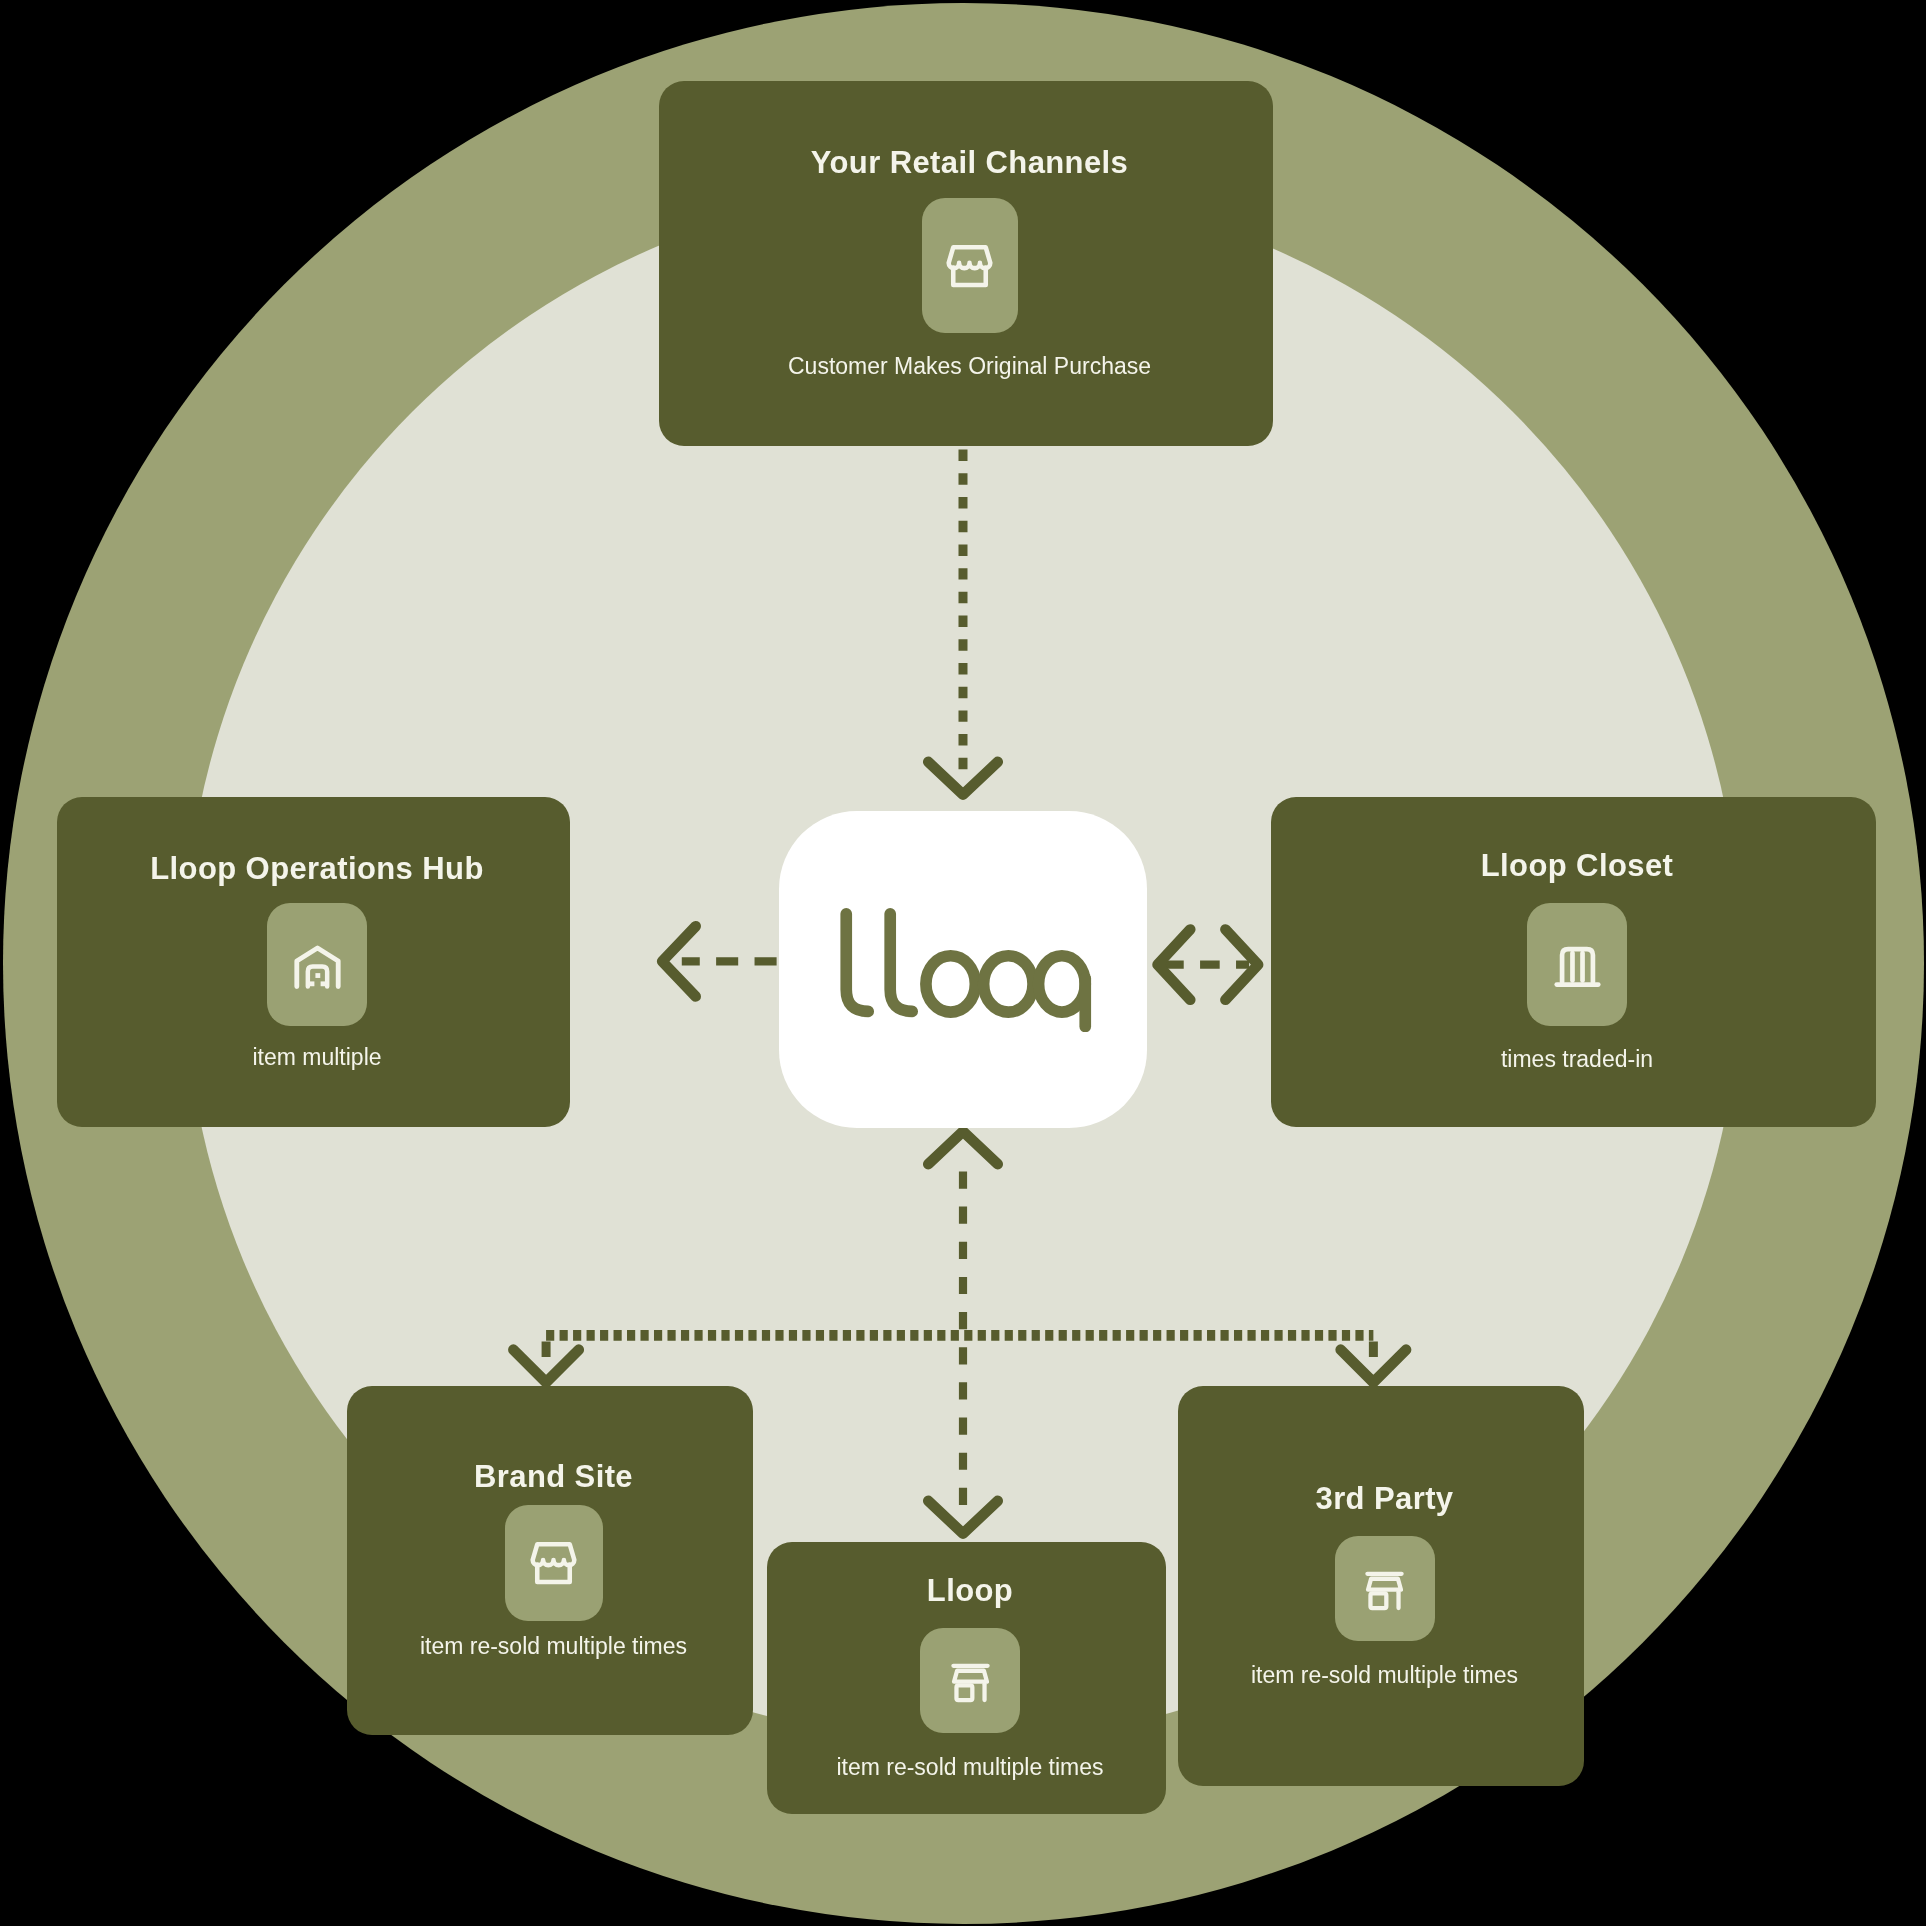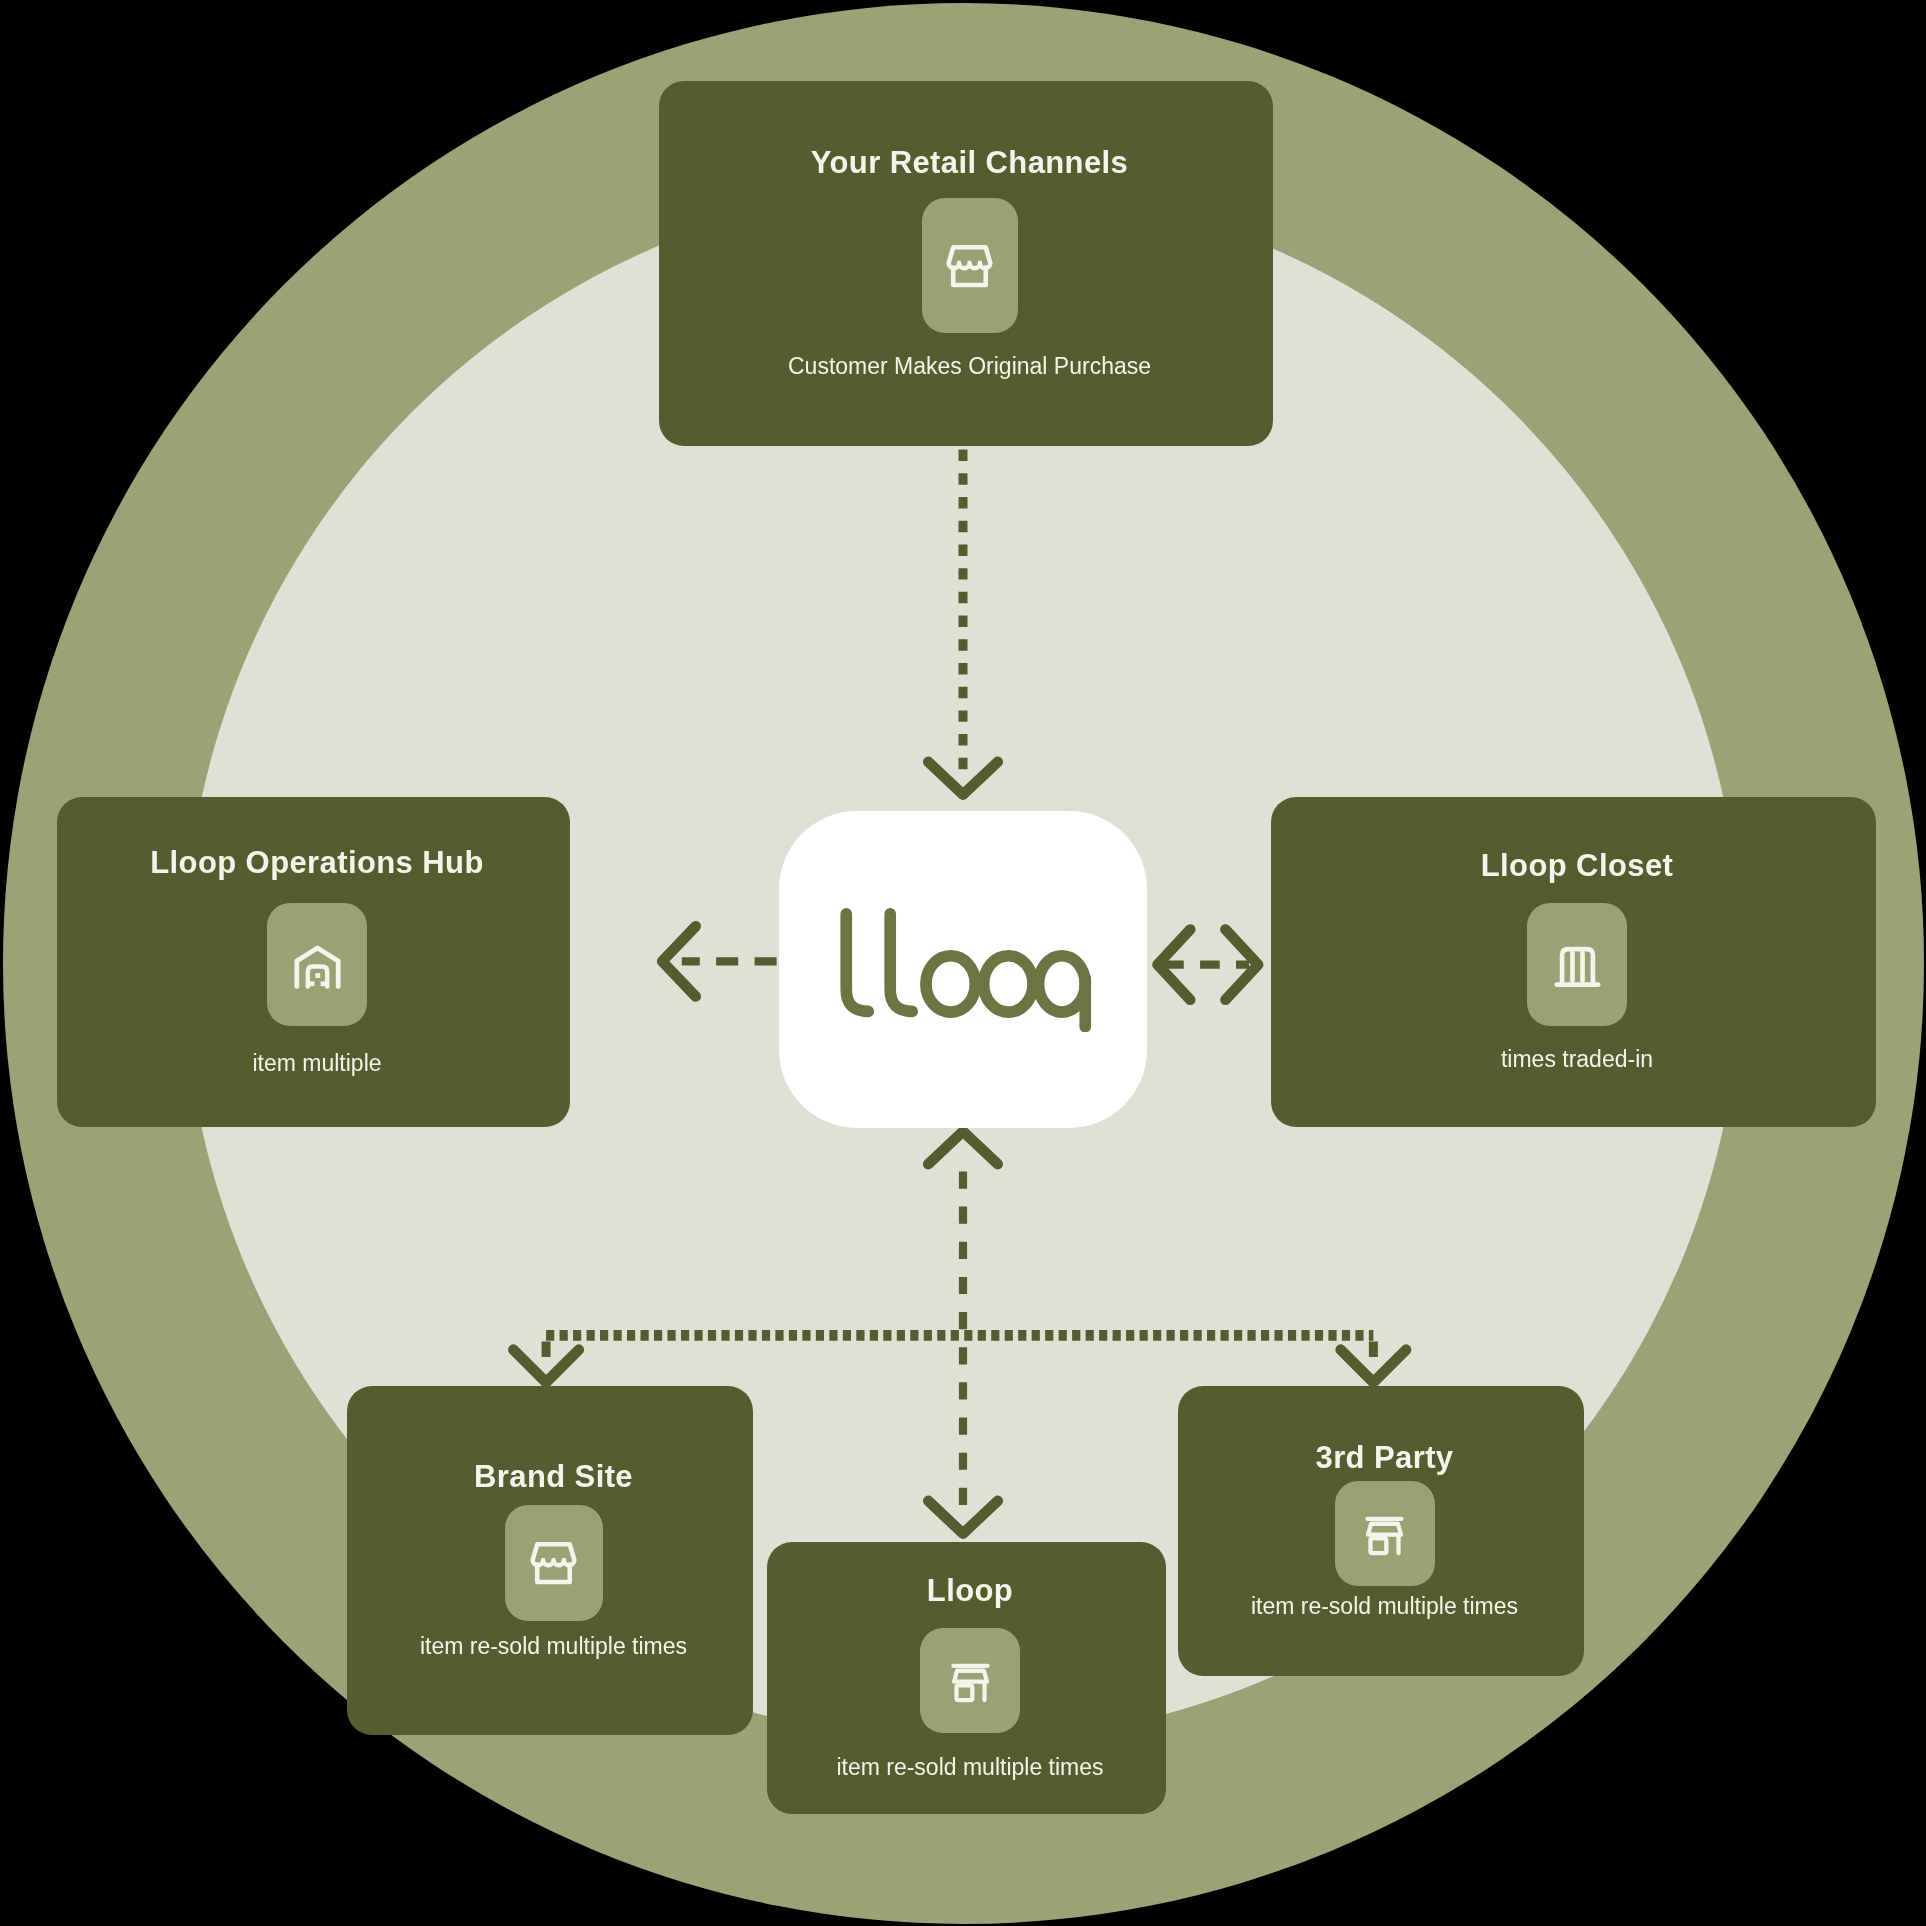--- a/index.html
+++ b/index.html
@@ -32,26 +32,26 @@
     background:var(--chip); border-radius:23px;
     display:flex; align-items:center; justify-content:center;
   }
   .chip svg{display:block;}
   .chip path{stroke:var(--text);fill:none;stroke-linecap:round;stroke-linejoin:round;}
   .chip rect.dot{fill:var(--text);stroke:none;}
   .chip rect.frame{stroke:var(--text);fill:none;}
   
   .n-retail{left:659px;top:81px;width:607px;height:365px;gap:15.5px;}
   .n-retail .subtitle{max-width:503px;}
-  .n-hub{left:57px;top:797px;width:506px;height:330px;gap:20px;}
+  .n-hub{left:57px;top:797px;width:506px;height:330px;gap:14px;}
   .n-closet{left:1271px;top:797px;width:598px;height:330px;gap:16.4px;}
   .n-brand{left:347px;top:1386px;width:399px;height:349px;gap:8px;}
   .n-brand .subtitle,.n-lloop .subtitle,.n-third .subtitle{max-width:311px;}
   .n-lloop{left:767px;top:1542px;width:392px;height:272px;gap:17px;}
-  .n-third{left:1178px;top:1386px;width:399px;height:290px;gap:3px;text-align:center;}
+  .n-third{left:1178px;top:1386px;width:399px;height:400px;gap:17px;text-align:center;}
   .chip-tall{width:96px;height:135px;}
   .chip-side{width:100px;height:123px;}
   .chip-mid{width:98px;height:116px;}
   .chip-sq{width:100px;height:105px;}
   .center-card{
     position:absolute;left:779px;top:811px;width:368px;height:317px;
     background:var(--card);border-radius:78px;
     display:flex;align-items:center;justify-content:center;
   }
   .center-card svg{display:block;}

